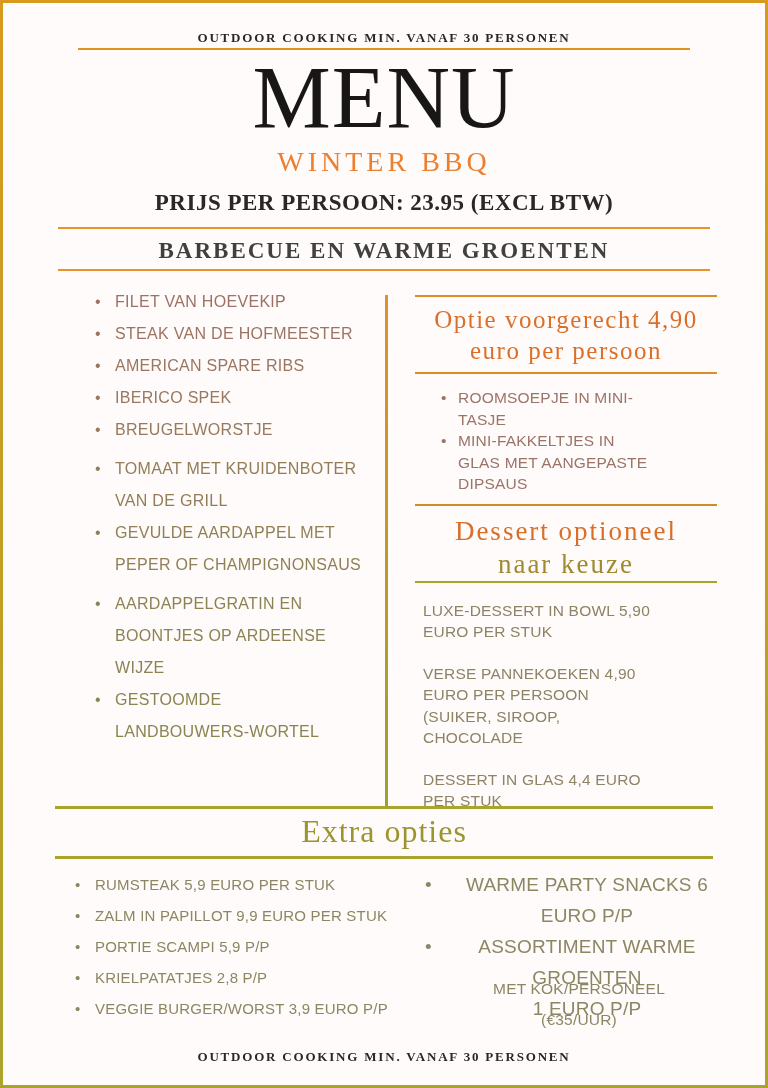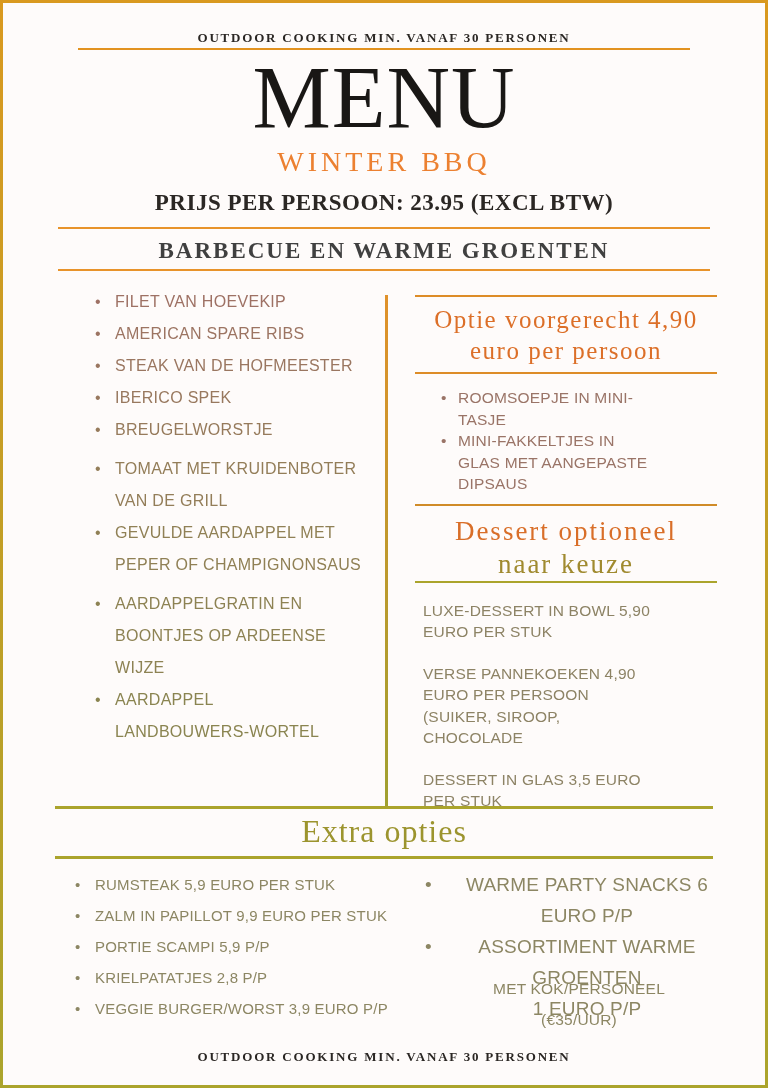--- a/index.html
+++ b/index.html
@@ -132,32 +132,32 @@
   <h1 class="abs center title">MENU</h1>
   <div class="abs center subtitle">WINTER BBQ</div>
   <div class="abs center price">PRIJS PER PERSOON: 23.95 (EXCL BTW)</div>
 
   <div class="rule rule-a"></div>
   <h2 class="abs center section-heading">BARBECUE EN WARME GROENTEN</h2>
   <div class="rule rule-b"></div>
 
   <ul class="left-list">
       <li>FILET VAN HOEVEKIP</li>
+      <li>STEAK VAN DE HOFMEESTER</li>
       <li>AMERICAN SPARE RIBS</li>
-      <li>STEAK VAN DE HOFMEESTER</li>
       <li>IBERICO SPEK</li>
       <li>BREUGELWORSTJE</li>
       <li>TOMAAT MET KRUIDENBOTER
 VAN DE GRILL</li>
       <li>GEVULDE AARDAPPEL MET
 PEPER OF CHAMPIGNONSAUS</li>
       <li>AARDAPPELGRATIN EN
 BOONTJES OP ARDEENSE
 WIJZE</li>
-      <li>AARDAPPEL
+      <li>GESTOOMDE
 LANDBOUWERS-WORTEL</li>
     </ul>
 
   <div class="divider"></div>
 
   <div class="right-col">
     <div class="rrule rrule-1"></div>
     <h3 class="starter-heading">Optie voorgerecht 4,90
 euro per persoon</h3>
     <div class="rrule rrule-2"></div>
@@ -172,21 +172,21 @@
     <div class="rrule rrule-3"></div>
     <h3 class="dessert-heading"><span class="dessert-line1">Dessert optioneel</span><br><span class="dessert-line2">naar keuze</span></h3>
     <div class="rrule rrule-4"></div>
     <ul class="dessert-list">
         <li>LUXE-DESSERT IN BOWL 5,90
 EURO PER STUK</li>
         <li>VERSE PANNEKOEKEN 4,90
 EURO PER PERSOON
 (SUIKER, SIROOP,
 CHOCOLADE</li>
-        <li>DESSERT IN GLAS 3,5 EURO
+        <li>DESSERT IN GLAS 4,4 EURO
 PER STUK</li>
       </ul>
   </div>
 
   <div class="rule rule-c"></div>
   <h2 class="abs center extras-heading">Extra opties</h2>
   <div class="rule rule-d"></div>
 
   <ul class="extras-left">
       <li>RUMSTEAK 5,9 EURO PER STUK</li>

